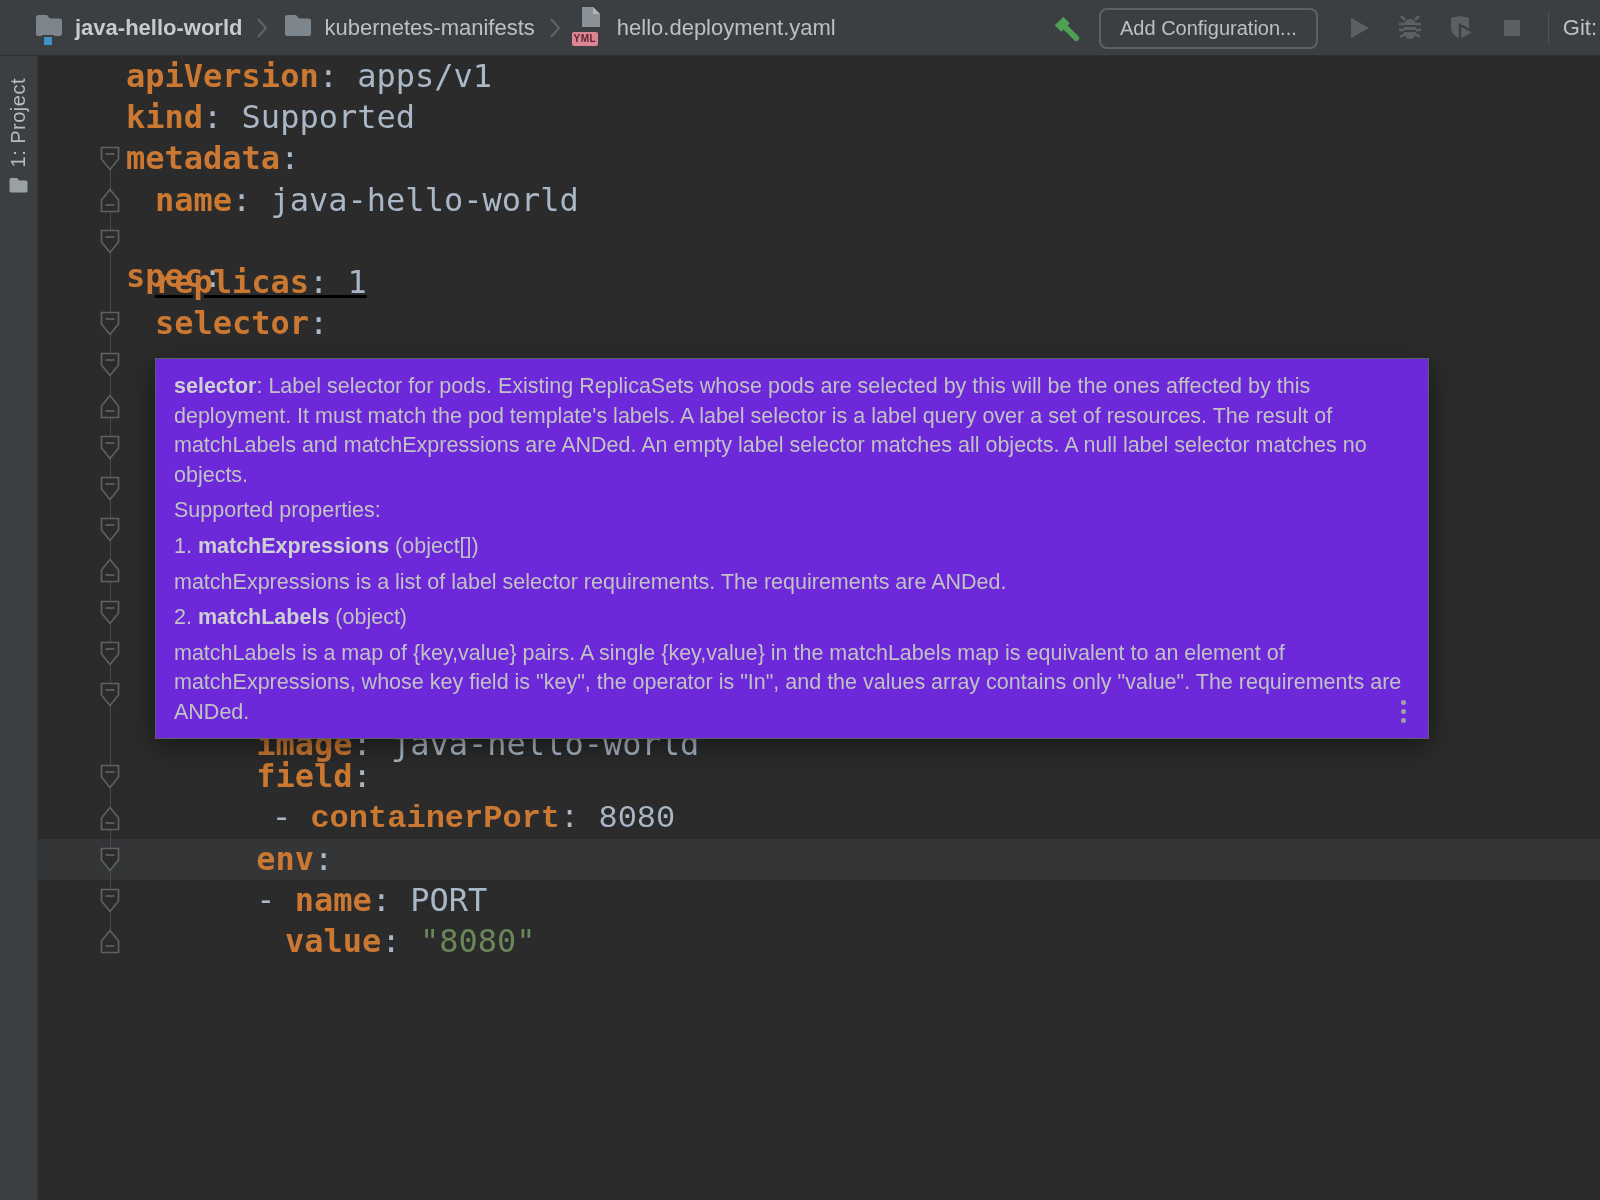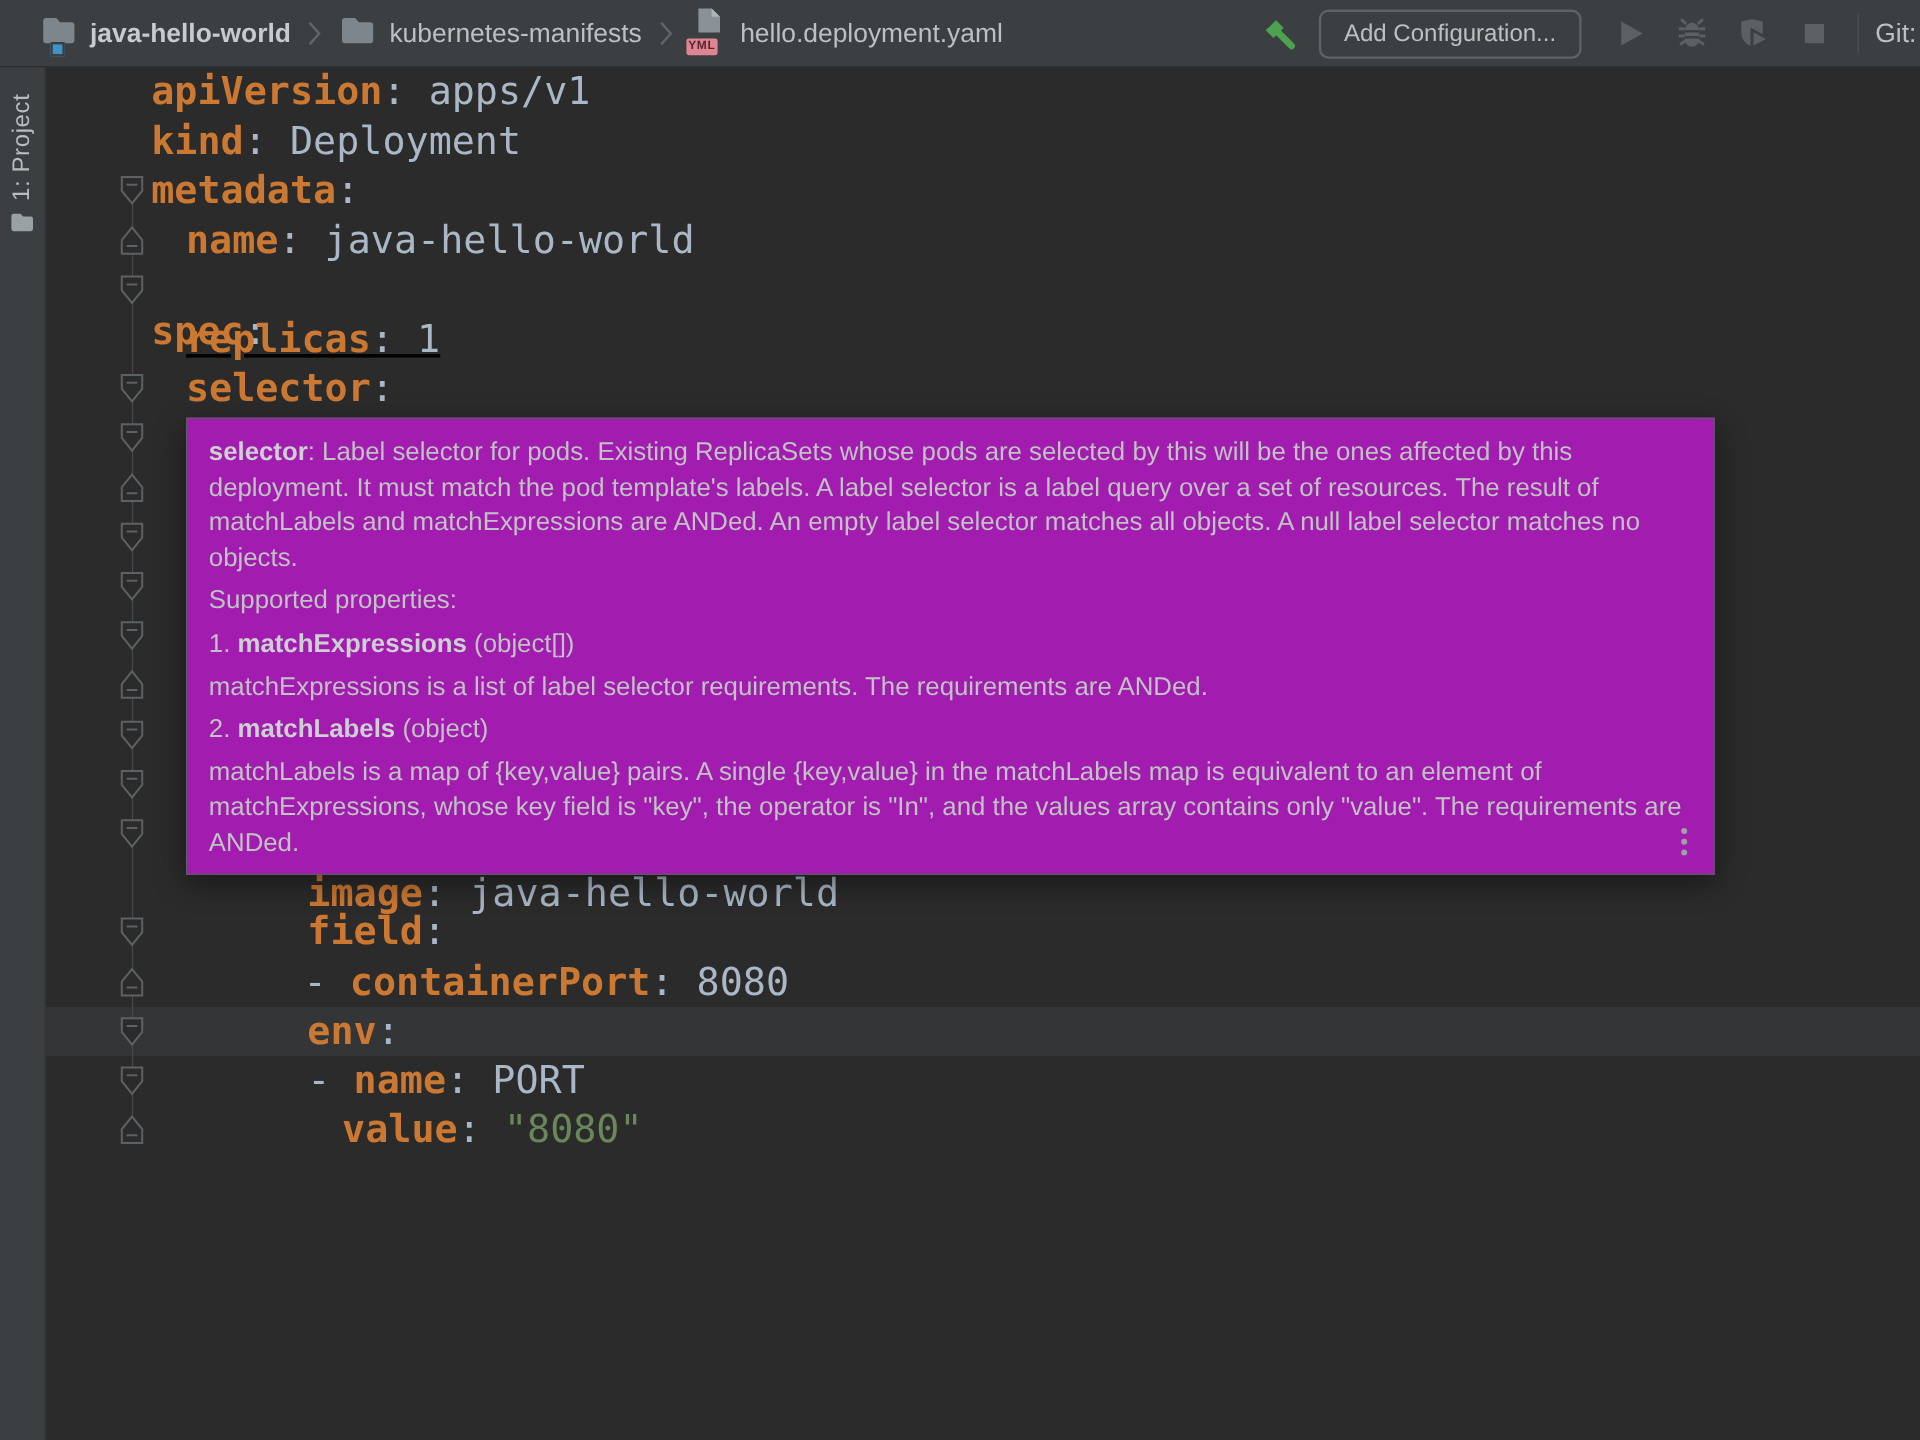--- a/index.html
+++ b/index.html
@@ -48,22 +48,22 @@
   .fold-marker { position:absolute; left:60px; width:24px; height:27px; z-index:2; cursor:pointer; }
   .fold-marker.flip { transform:scaleY(-1); }
   .code-layer { position:absolute; top:0; left:0; z-index:2; }
   .code-line { position:absolute; height:41px; line-height:41px; white-space:pre;
                font-family:"DejaVu Sans Mono","Liberation Mono",monospace; font-size:32px; cursor:text; }
   .tok-key { color:#cb7832; font-weight:600; }
   .tok-plain { color:#a9b7c6; }
   .tok-string { color:#6a8759; }
 
   
-  .doc-tooltip { position:absolute; left:117px; top:292px; width:1274px; height:381px;
-                 background:#a21caf; border:1px solid #5d6062; z-index:5;
+  .doc-tooltip { position:absolute; left:117px; top:302px; width:1274px; height:381px;
+                 background:#6d28d9; border:1px solid #5d6062; z-index:5;
                  box-shadow:0 8px 24px rgba(0,0,0,.45); padding:13px 18px 12px 18px; overflow:hidden; }
   .tip-para { color:#c0c2c4; font-size:21.5px; line-height:29.6px; margin-bottom:6px; }
   .tip-para .b { font-weight:bold; color:#cdd0d2; }
   .kebab { position:absolute; right:20px; bottom:13px; display:flex; flex-direction:column;
            align-items:center; gap:4px; cursor:pointer; padding:2px; }
   .kebab i { width:5px; height:5px; border-radius:50%; background:#9fa2a4; display:block; }
 </style>
 </head>
 <body>
 
@@ -240,29 +240,29 @@
             <path d="M3.5 2.5 H20.5 V14 L12 24.5 L3.5 14 Z" fill="#2b2b2b" stroke="#5d6163" stroke-width="1.7"></path>
             <line x1="7.5" y1="9" x2="16.5" y2="9" stroke="#5d6163" stroke-width="1.7"></line>
           </svg></div>
         <div class="fold-marker flip" style="top: 872.2px;"><svg width="24" height="27" viewBox="0 0 24 27">
             <path d="M3.5 2.5 H20.5 V14 L12 24.5 L3.5 14 Z" fill="#2b2b2b" stroke="#5d6163" stroke-width="1.7"></path>
             <line x1="7.5" y1="9" x2="16.5" y2="9" stroke="#5d6163" stroke-width="1.7"></line>
           </svg></div>
       </div>
     <div class="code-layer" id="code">
         <div class="code-line" style="top: 0px; left: 88px;"><span class="tok-key">apiVersion</span><span class="tok-plain">: </span><span class="tok-plain">apps/v1</span></div>
-        <div class="code-line" style="top: 41.2px; left: 88px;"><span class="tok-key">kind</span><span class="tok-plain">: </span><span class="tok-plain">Deployment</span></div>
+        <div class="code-line" style="top: 41.2px; left: 88px;"><span class="tok-key">kind</span><span class="tok-plain">: </span><span class="tok-plain">Supported</span></div>
         <div class="code-line" style="top: 82.4px; left: 88px;"><span class="tok-key">metadata</span><span class="tok-plain">:</span></div>
         <div class="code-line" style="top: 123.6px; left: 116.92px;"><span class="tok-key">name</span><span class="tok-plain">: </span><span class="tok-plain">java-hello-world</span></div>
         <div class="code-line" style="top: 164px; left: 88px; margin-top: 36px;"><span class="tok-key">spec</span><span class="tok-plain">:</span></div>
         <div class="code-line" style="top: 206px; left: 116.92px; text-decoration: underline;"><span class="tok-key">replicas</span><span class="tok-plain">: </span><span class="tok-plain">1</span></div>
         <div class="code-line" style="top: 247.2px; left: 116.92px;"><span class="tok-key">selector</span><span class="tok-plain">:</span></div>
         <div class="code-line" style="top: 668px; left: 218.14px;"><span class="tok-key">image</span><span class="tok-plain">: </span><span class="tok-plain">java-hello-world</span></div>
         <div class="code-line" style="top: 700.4px; left: 218.14px;"><span class="tok-key">field</span><span class="tok-plain">:</span></div>
-        <div class="code-line" style="top: 741.6px; left: 215px;"><span class="tok-plain">- </span><span class="tok-key">containerPort</span><span class="tok-plain">: </span><span class="tok-plain">8080</span></div>
+        <div class="code-line" style="top: 741.6px; left: 234px; font-family: Liberation Mono, monospace;"><span class="tok-plain">- </span><span class="tok-key">containerPort</span><span class="tok-plain">: </span><span class="tok-plain">8080</span></div>
         <div class="code-line" style="top: 782.8px; left: 218.14px;"><span class="tok-key">env</span><span class="tok-plain">:</span></div>
         <div class="code-line" style="top: 824px; left: 218.14px;"><span class="tok-plain">- </span><span class="tok-key">name</span><span class="tok-plain">: </span><span class="tok-plain">PORT</span></div>
         <div class="code-line" style="top: 865.2px; left: 247.06px;"><span class="tok-key">value</span><span class="tok-plain">: </span><span class="tok-string">"8080"</span></div>
       </div>
 
     <div class="doc-tooltip">
       <div id="tip-paras">
           <p class="tip-para"><span class="b">selector</span><span>: Label selector for pods. Existing ReplicaSets whose pods are selected by this will be the ones affected by this deployment. It must match the pod template's labels. A label selector is a label query over a set of resources. The result of matchLabels and matchExpressions are ANDed. An empty label selector matches all objects. A null label selector matches no objects.</span></p>
           <p class="tip-para"><span>Supported properties:</span></p>
           <p class="tip-para"><span>1. </span><span class="b">matchExpressions</span><span> (object[])</span></p>

